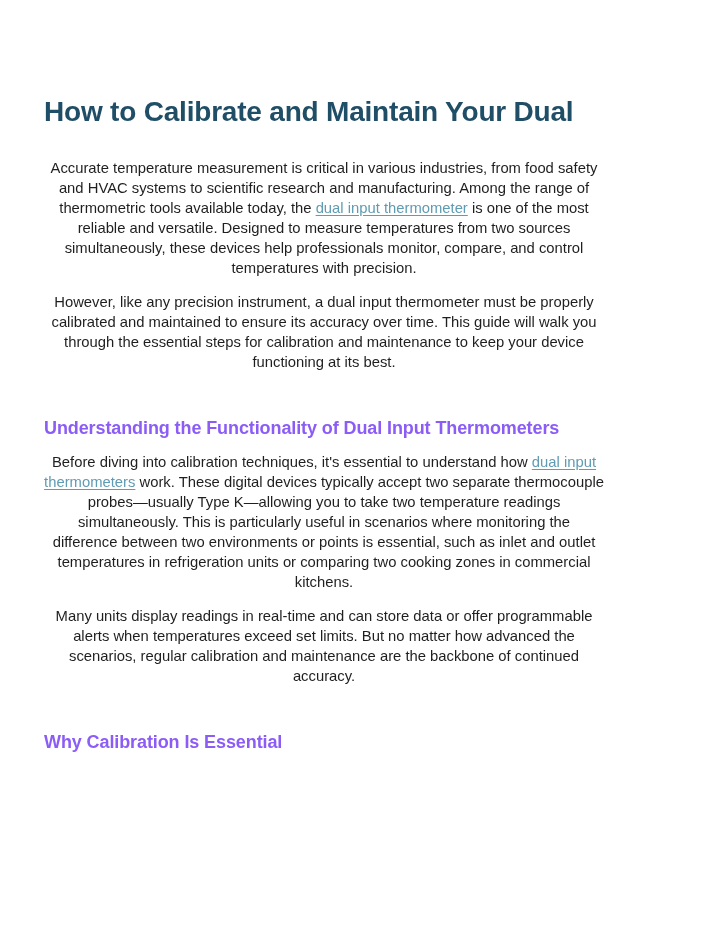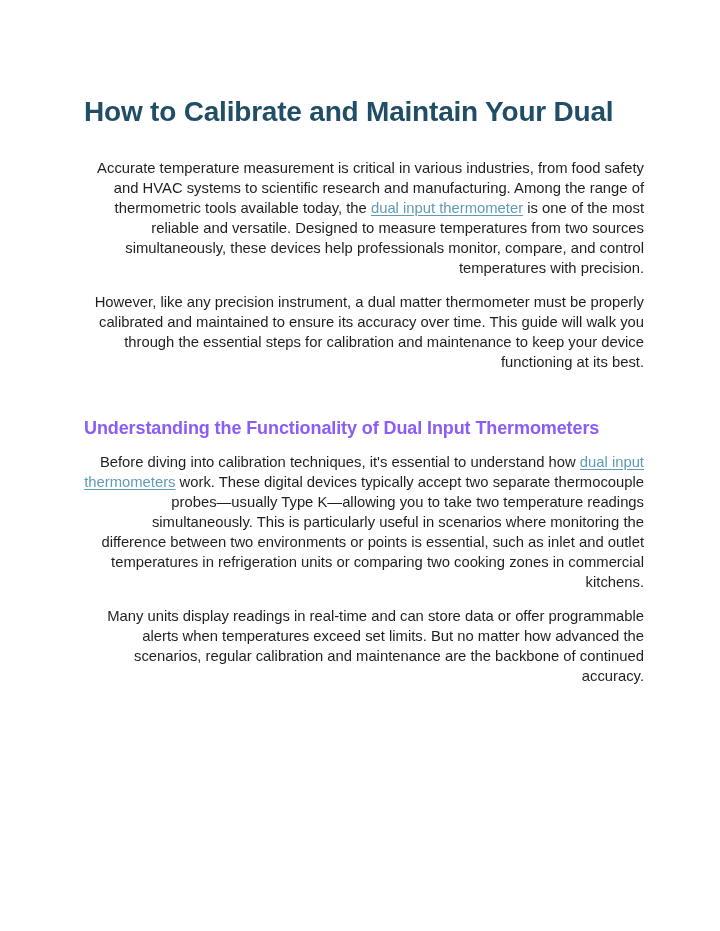--- a/index.html
+++ b/index.html
@@ -11,42 +11,42 @@
       width: 720px;
       height: 931px;
       font-family: "Liberation Sans", sans-serif;
       color: #1f1f1f;
       overflow: hidden;
     }
     .page {
       box-sizing: border-box;
       width: 720px;
       height: 931px;
-      padding: 92px 80px 0 84px;
+      padding: 92px 80px 0 44px;
       background: #ffffff;
     }
     .doc-title {
       margin: 0 0 26px 0;
       font-size: 28px;
       line-height: 40px;
       font-weight: bold;
       color: #1f4e66;
       letter-spacing: -0.2px;
     }
     .doc-title .title-line {
       display: block;
       white-space: nowrap;
     }
     p.body-para {
       margin: 0 0 14px 0;
       width: 560px;
       font-size: 14.8px;
       line-height: 20px;
       color: #1f1f1f;
-      text-align: right;
+      text-align: center;
     }
     h2.section-heading {
       margin: 44px 0 12px 0;
       font-size: 18px;
       line-height: 24px;
       font-weight: bold;
       color: #8b5cf6;
       white-space: nowrap;
       letter-spacing: -0.1px;
     }
@@ -61,23 +61,24 @@
 <body>
 
 <div class="page">
 
   <h1 class="doc-title">
     <span class="title-line">How to Calibrate and Maintain Your Dual</span>
   </h1>
 
   <p class="body-para"><span>Accurate temperature measurement is critical in various industries, from food safety and HVAC systems to scientific research and manufacturing. Among the range of thermometric tools available today, the </span><a class="doc-link">dual input thermometer</a><span> is one of the most reliable and versatile. Designed to measure temperatures from two sources simultaneously, these devices help professionals monitor, compare, and control temperatures with precision.</span></p>
 
-  <p class="body-para">However, like any precision instrument, a dual matter thermometer must be properly calibrated and maintained to ensure its accuracy over time. This guide will walk you through the essential steps for calibration and maintenance to keep your device functioning at its best.</p>
+  <p class="body-para">However, like any precision instrument, a dual input thermometer must be properly calibrated and maintained to ensure its accuracy over time. This guide will walk you through the essential steps for calibration and maintenance to keep your device functioning at its best.</p>
 
   <h2 class="section-heading">Understanding the Functionality of Dual Input Thermometers</h2>
 
   <p class="body-para"><span>Before diving into calibration techniques, it's essential to understand how </span><a class="doc-link">dual input thermometers</a><span> work. These digital devices typically accept two separate thermocouple probes—usually Type K—allowing you to take two temperature readings simultaneously. This is particularly useful in scenarios where monitoring the difference between two environments or points is essential, such as inlet and outlet temperatures in refrigeration units or comparing two cooking zones in commercial kitchens.</span></p>
 
   <p class="body-para">Many units display readings in real-time and can store data or offer programmable alerts when temperatures exceed set limits. But no matter how advanced the scenarios, regular calibration and maintenance are the backbone of continued accuracy.</p>
 
+  <h2 class="section-heading">Why Calibration Is Essential</h2>
 
 
 </div>
 
 </body></html>

